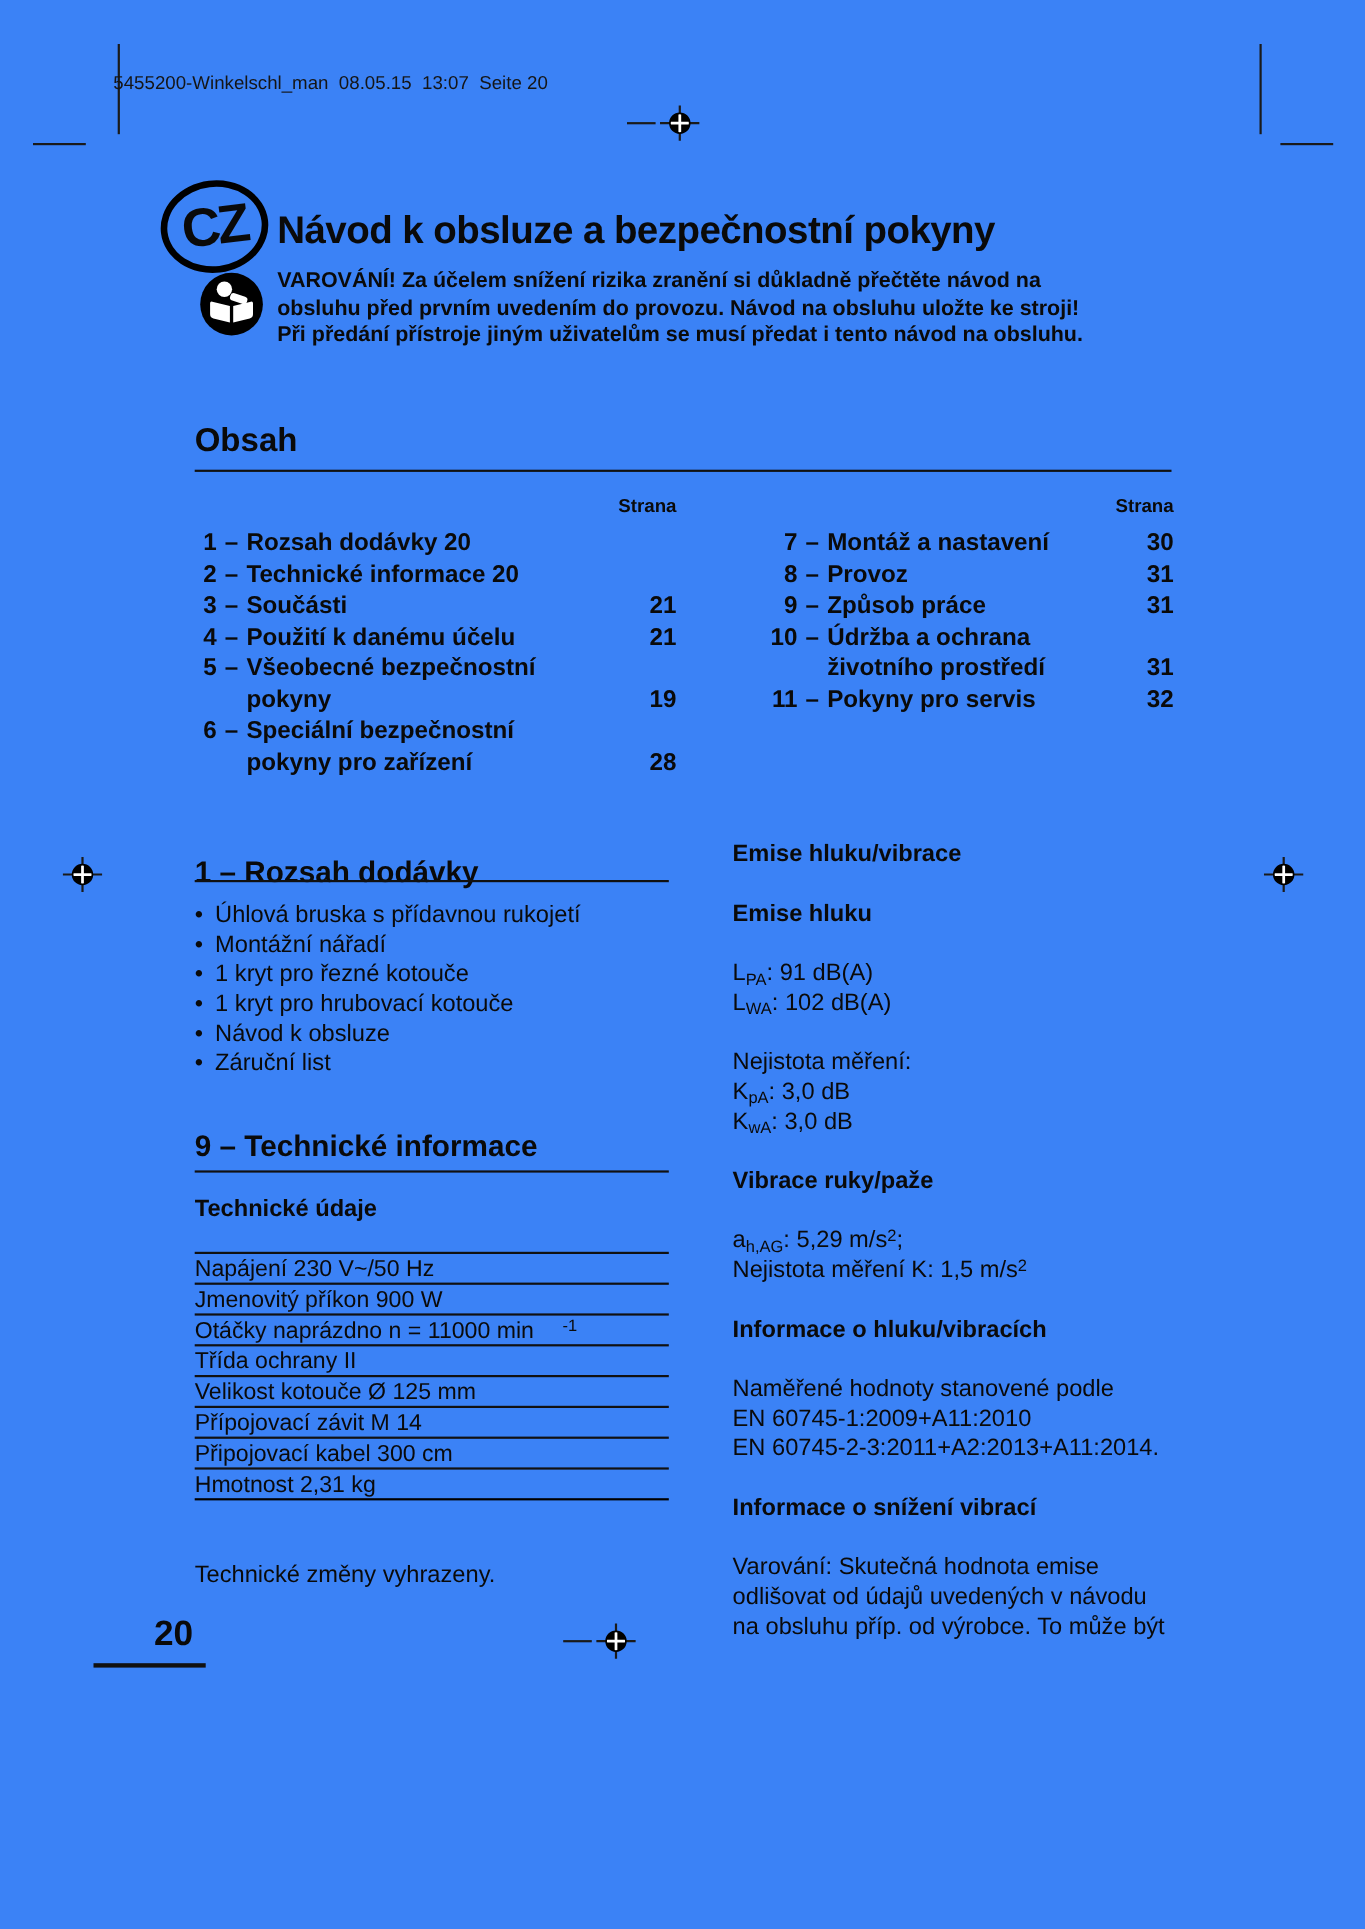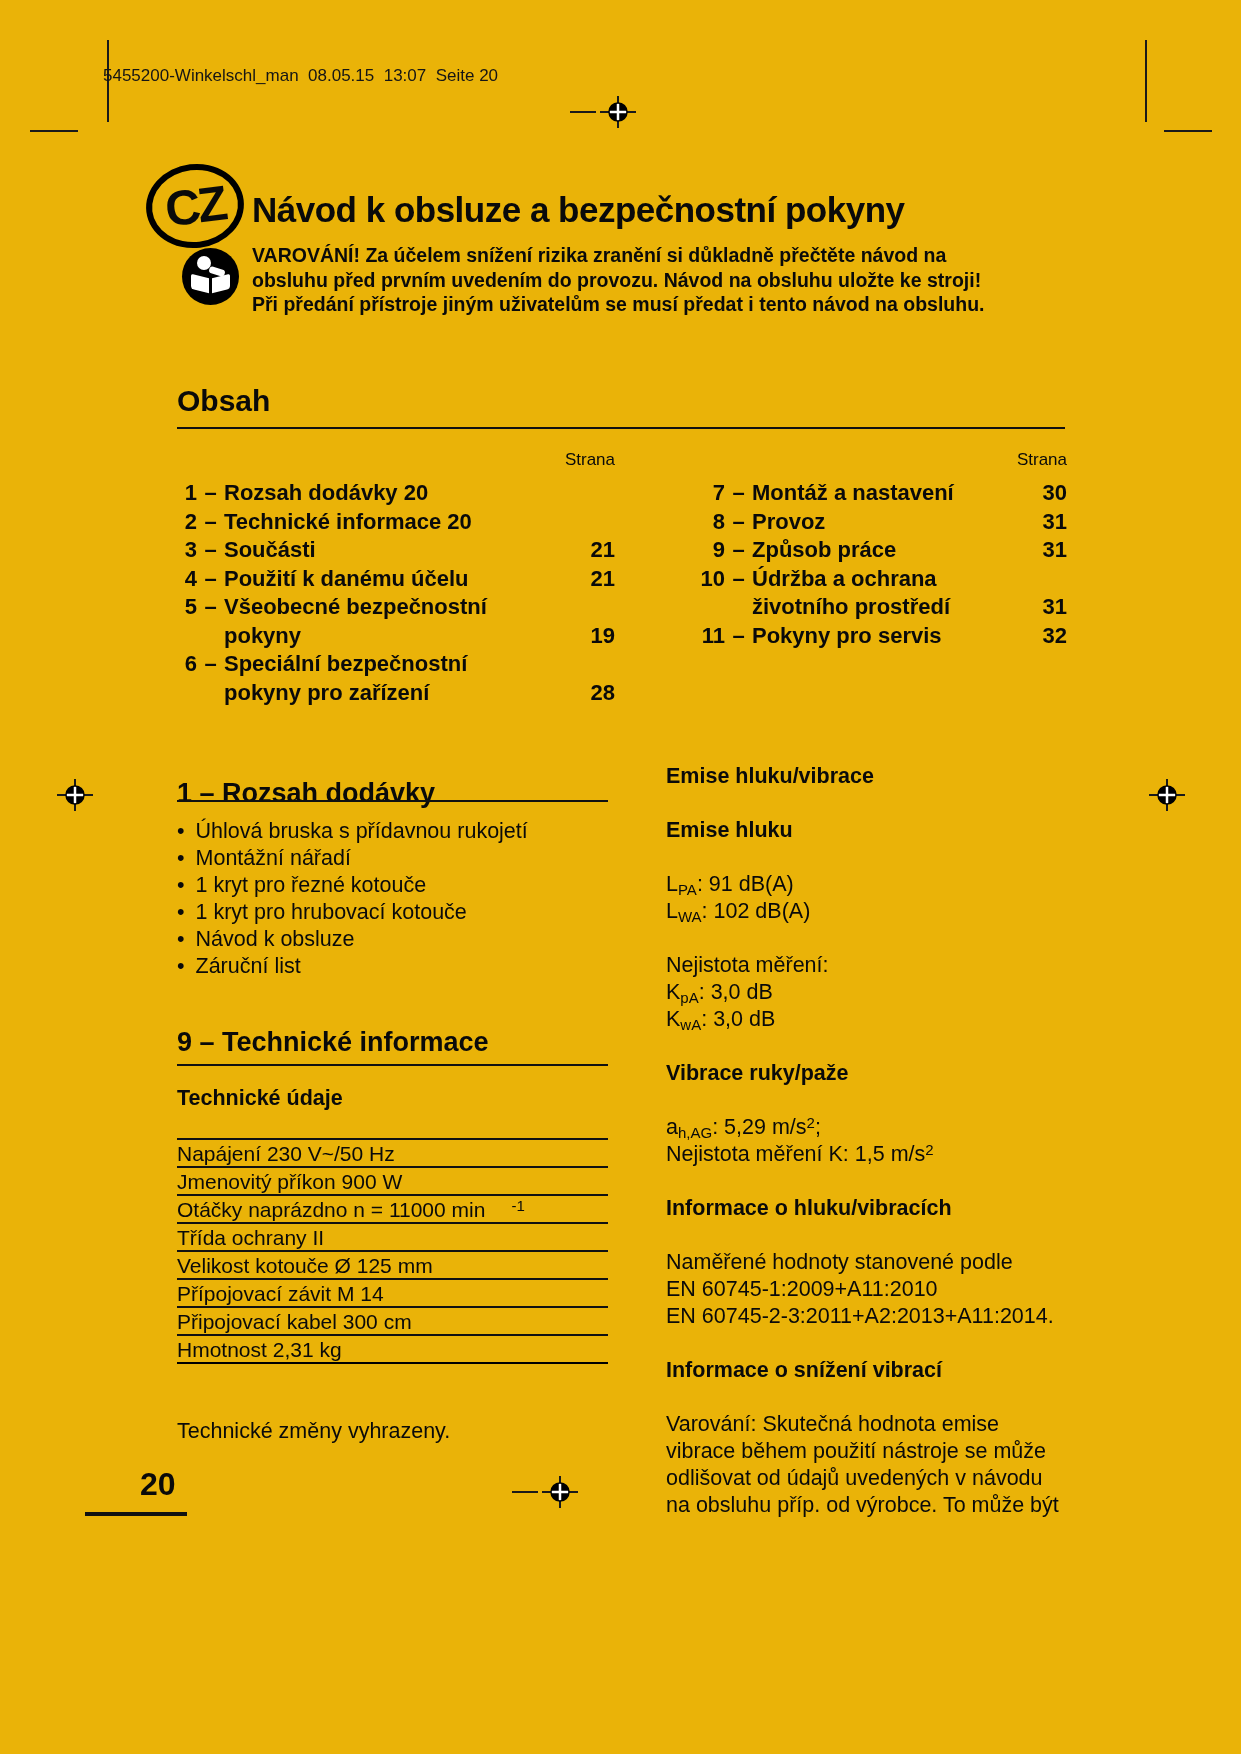--- a/index.html
+++ b/index.html
@@ -1,18 +1,18 @@
 <!DOCTYPE html>
 <html><head>
 <meta charset="utf-8">
 <style>
   html,body { margin:0; padding:0; background:#e8e8e8; }
   .page {
     position:relative; width:1241px; height:1754px; margin:0 auto;
-    background:#eab308; color:#0a0a0a;
+    background:#3b82f6; color:#0a0a0a;
     font-family:"Liberation Sans","DejaVu Sans",sans-serif;
     overflow:hidden;
   }
   
   .mark { position:absolute; background:#1a1a1a; }
   .regmark { position:absolute; }
   
   .header-line {
     position:absolute; left:103px; top:66px;
     font-size:17px; white-space:pre; color:#151515;
@@ -44,21 +44,21 @@
     font-size:19.5px; font-weight:bold; line-height:24.5px;
   }
   .warning div { white-space:nowrap; }
   
   .obsah { position:absolute; left:177px; top:384px; margin:0;
     font-size:30px; font-weight:bold; }
   .rule { position:absolute; background:#111; height:2px; }
   .toc-col { position:absolute; top:450px; }
   .toc-col.left  { left:177px; width:438px; }
   .toc-col.right { left:640px; width:427px; }
-  .strana { text-align:right; font-size:17px; font-weight:normal; margin-bottom:9px; }
+  .strana { text-align:right; font-size:17px; font-weight:bold; margin-bottom:9px; }
   .toc-line { display:flex; font-size:22px; font-weight:bold; line-height:28.5px; white-space:nowrap; }
   .toc-line .tnum  { text-align:right; }
   .toc-col.left  .tnum { width:20px; }
   .toc-col.right .tnum { width:85px; }
   .toc-line .tdash { width:27px; text-align:center; }
   .toc-line .tpage { margin-left:auto; }
   
   .sec-head { position:absolute; margin:0; font-size:27px; font-weight:bold; white-space:nowrap; }
   .bullets { position:absolute; left:177px; top:818px; width:445px;
     font-size:21.5px; line-height:27px; }
@@ -288,21 +288,20 @@
     <div class="gap"></div>
     <div class="rhead">Informace o hluku/vibracích</div>
     <div class="gap"></div>
     <div class="line">Naměřené hodnoty stanovené podle</div>
     <div class="line">EN 60745-1:2009+A11:2010</div>
     <div class="line">EN 60745-2-3:2011+A2:2013+A11:2014.</div>
     <div class="gap"></div>
     <div class="rhead">Informace o snížení vibrací</div>
     <div class="gap"></div>
     <div class="line">Varování: Skutečná hodnota emise</div>
-    <div class="line">vibrace během použití nástroje se může</div>
     <div class="line">odlišovat od údajů uvedených v návodu</div>
     <div class="line">na obsluhu příp. od výrobce. To může být</div>
   </div>
 
   <div class="page-num">20</div>
   <div class="page-num-rule"></div>
 
 </div>
 
 </body></html>

